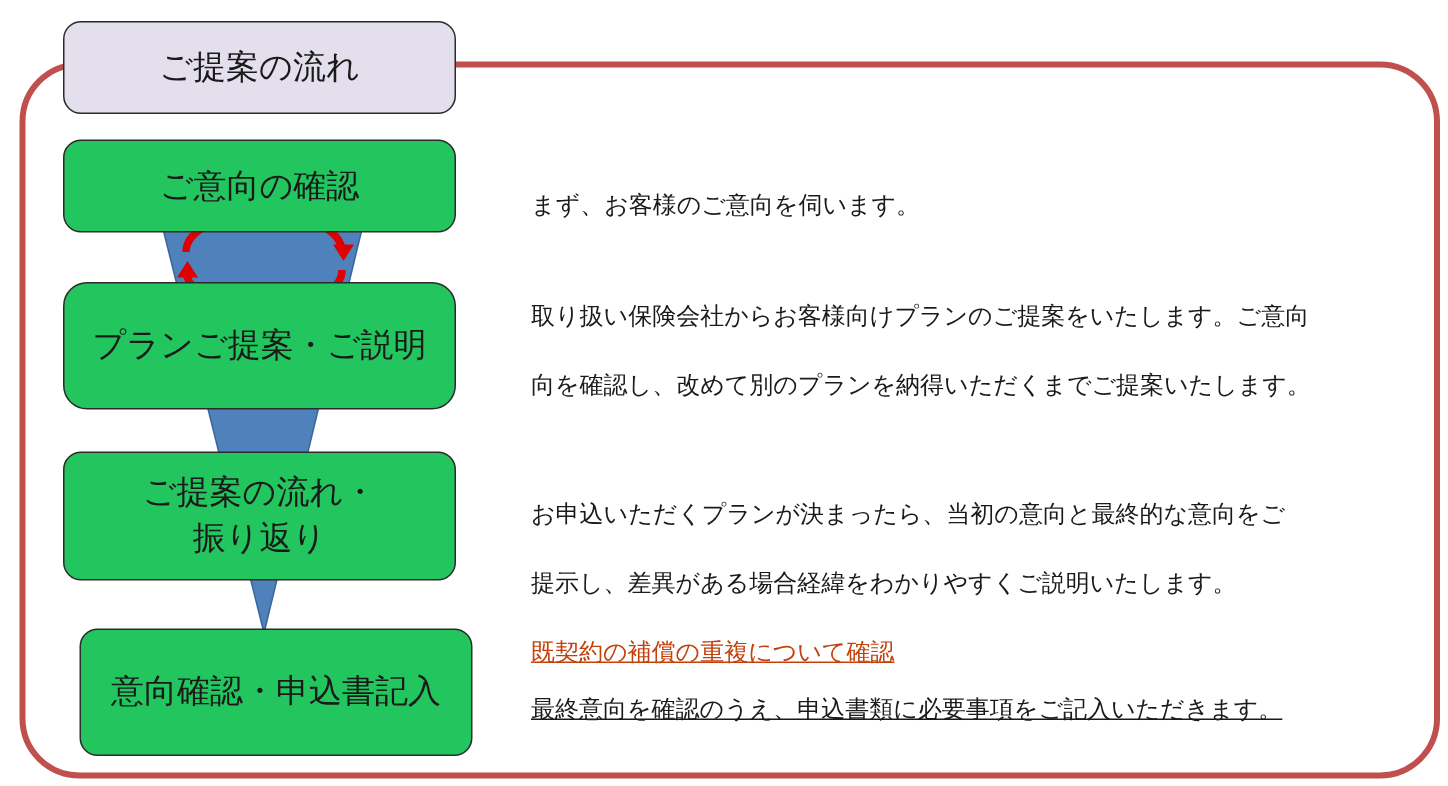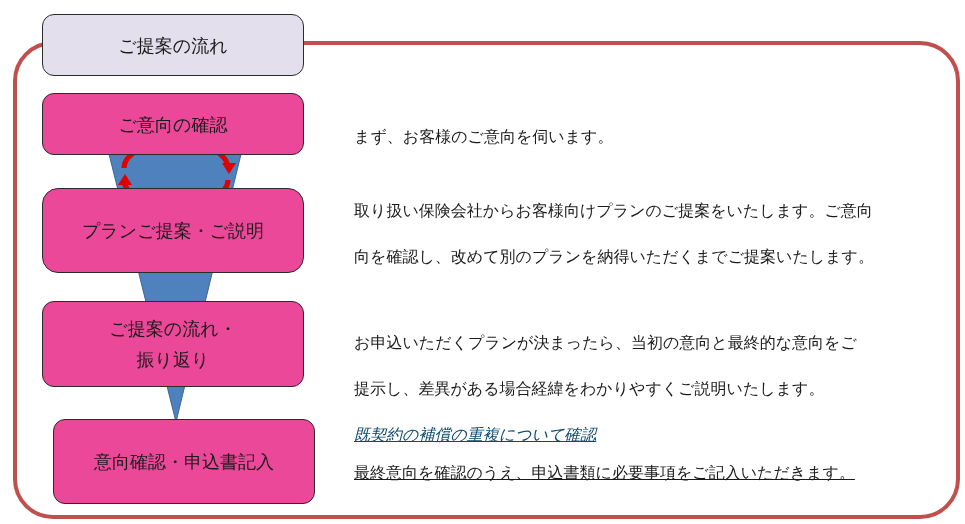--- a/index.html
+++ b/index.html
@@ -3,26 +3,26 @@
   <meta charset="utf-8">
   <style>
     html, body { margin: 0; padding: 0; background: #ffffff; }
     body { width: 965px; height: 524px; position: relative; overflow: hidden;
            font-family: "DejaVu Sans", "Liberation Sans", sans-serif; color: #1a1a1a; }
     .frame { position: absolute; left: 13px; top: 41px; width: 939px; height: 470px;
              border: 4px solid #c0504d; border-radius: 40px; box-sizing: content-box; }
     .funnel { position: absolute; left: 0; top: 0; }
     .box { position: absolute; left: 42px; width: 262px; border: 1.5px solid #2b2b2b;
            border-radius: 12px; display: flex; align-items: center; justify-content: center;
-           text-align: center; font-size: 18px; line-height: 31px; box-sizing: border-box; }
+           text-align: center; font-size: 22px; line-height: 31px; box-sizing: border-box; }
     .title-box { background: #e4dfec; top: 14px; height: 62px; }
-    .step { background: #ec4899; }
+    .step { background: #22c55e; }
     .desc { position: absolute; left: 342px; font-size: 16px; line-height: 34px; width: 600px; }
     .desc p { margin: 12px; white-space: nowrap; }
-    .link { text-decoration: underline; color: #0c4a6e; cursor: pointer; font-style: italic; }
+    .link { text-decoration: underline; color: #c2410c; cursor: pointer; }
   </style>
 </head>
 <body>
 
 <div class="frame"></div>
 
 <svg class="funnel" width="965" height="524">
   <polygon points="108,150 242,150 176,422" fill="#4f81bd" stroke="#3a659a" stroke-width="1"></polygon>
   <g fill="none" stroke="#e00000" stroke-width="5">
     <path d="M124,168 A52,26 0 0 1 228,168"></path>

